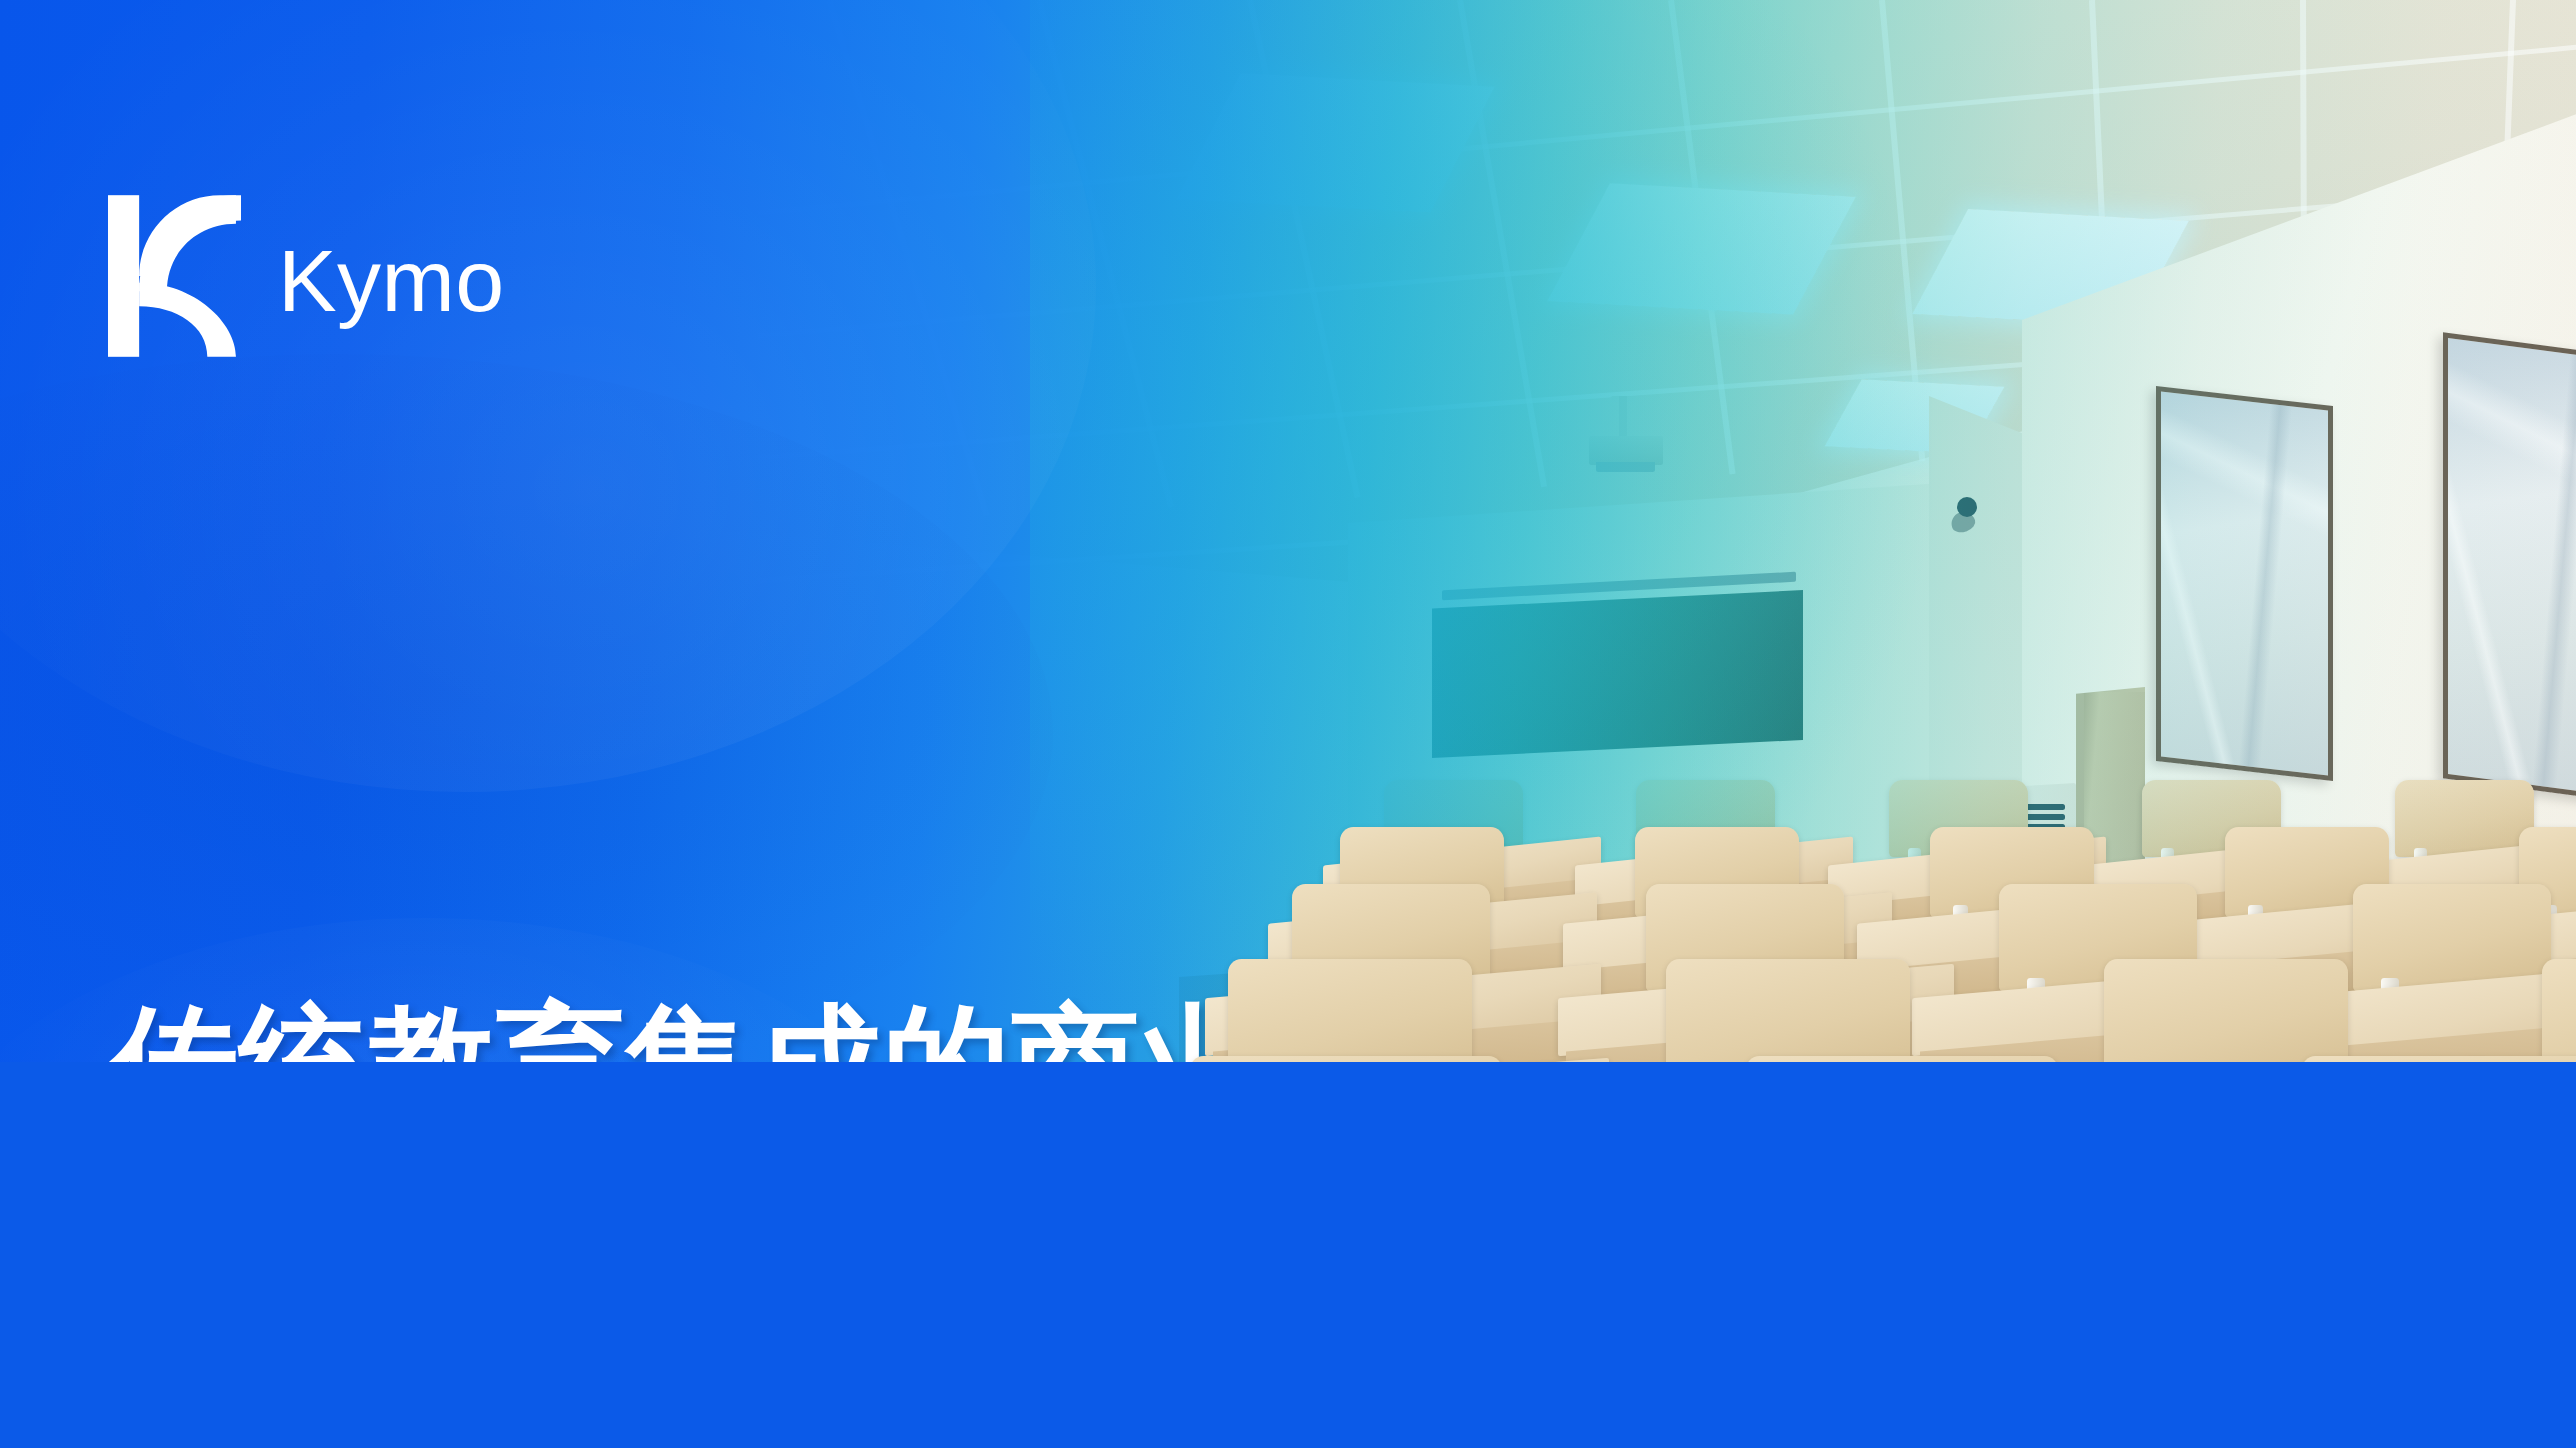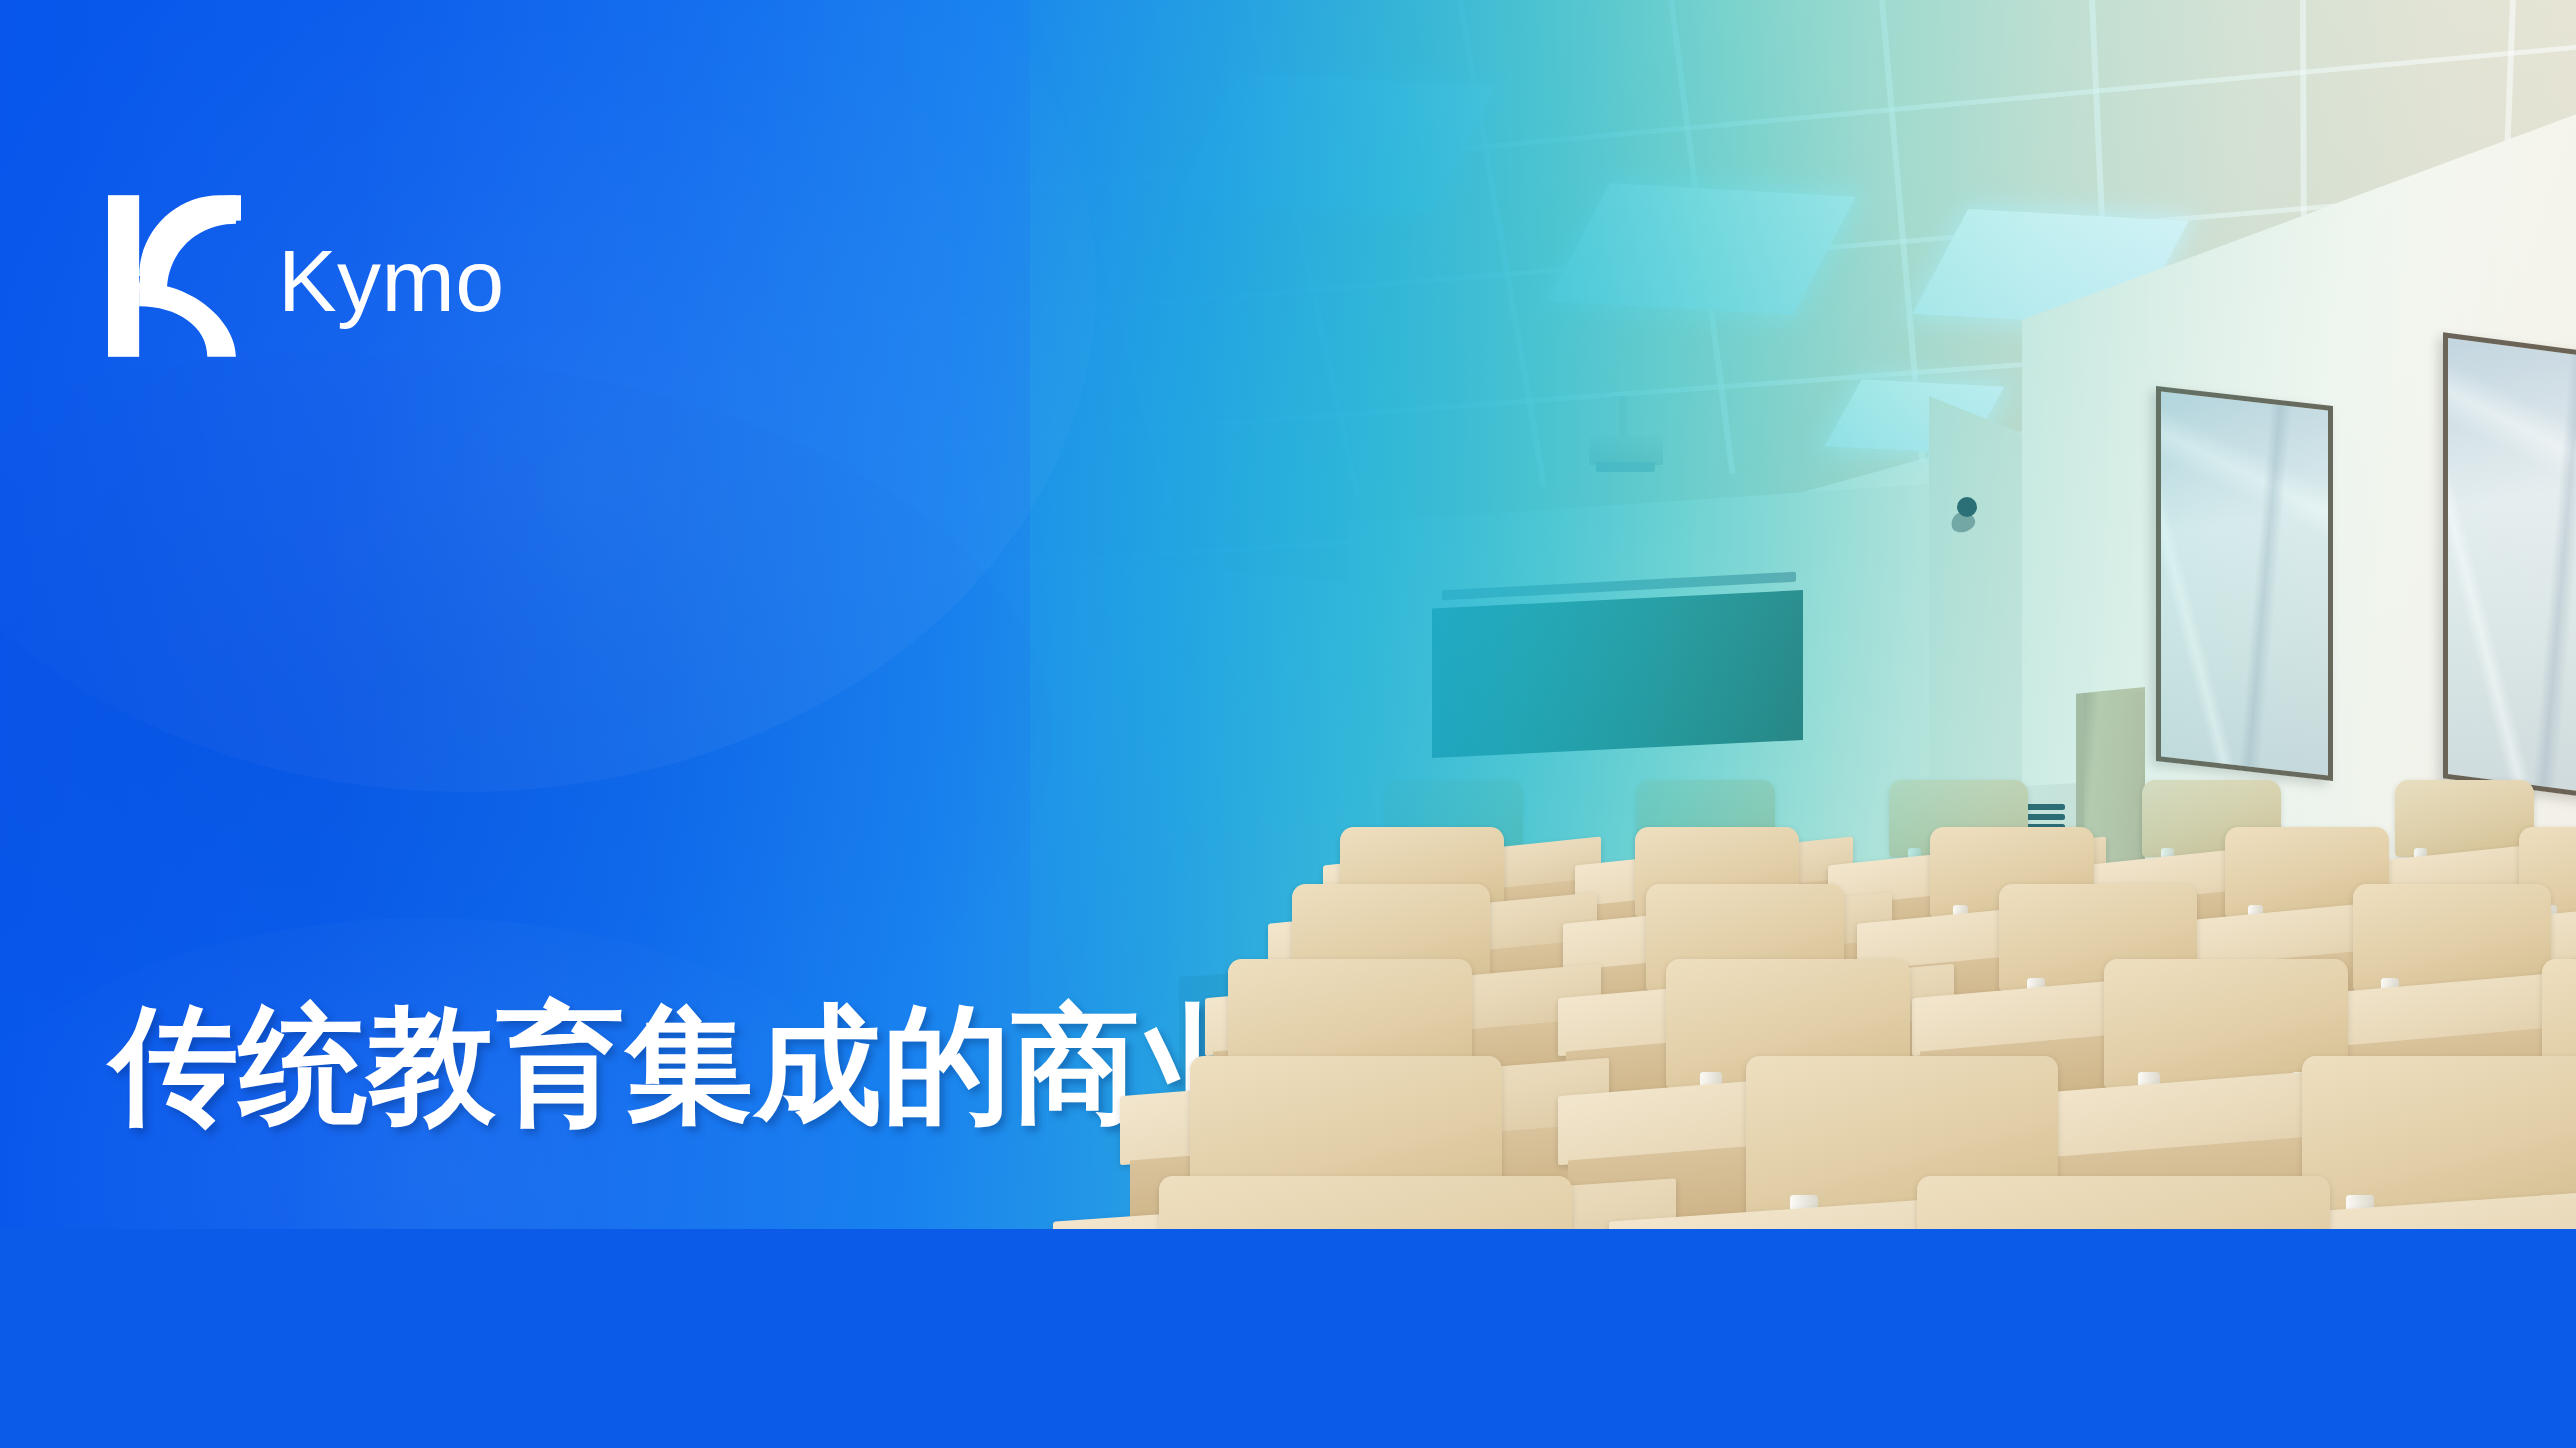--- a/index.html
+++ b/index.html
@@ -7,21 +7,21 @@
   html, body {
     width:2576px; height:1449px;
     overflow:hidden;
     background:#0b5ae8;
     font-family:"Liberation Sans", sans-serif;
   }
 
   
   #banner {
     position:relative;
-    width:2576px; height:1229px;
+    width:2576px; height:1062px;
     overflow:hidden;
     background:#3b82f6;
   }
 
   
   .photo { position:absolute; inset:0; overflow:hidden; }
 
   
   .wall-base {
     position:absolute; left:0; top:0; width:100%; height:100%;

